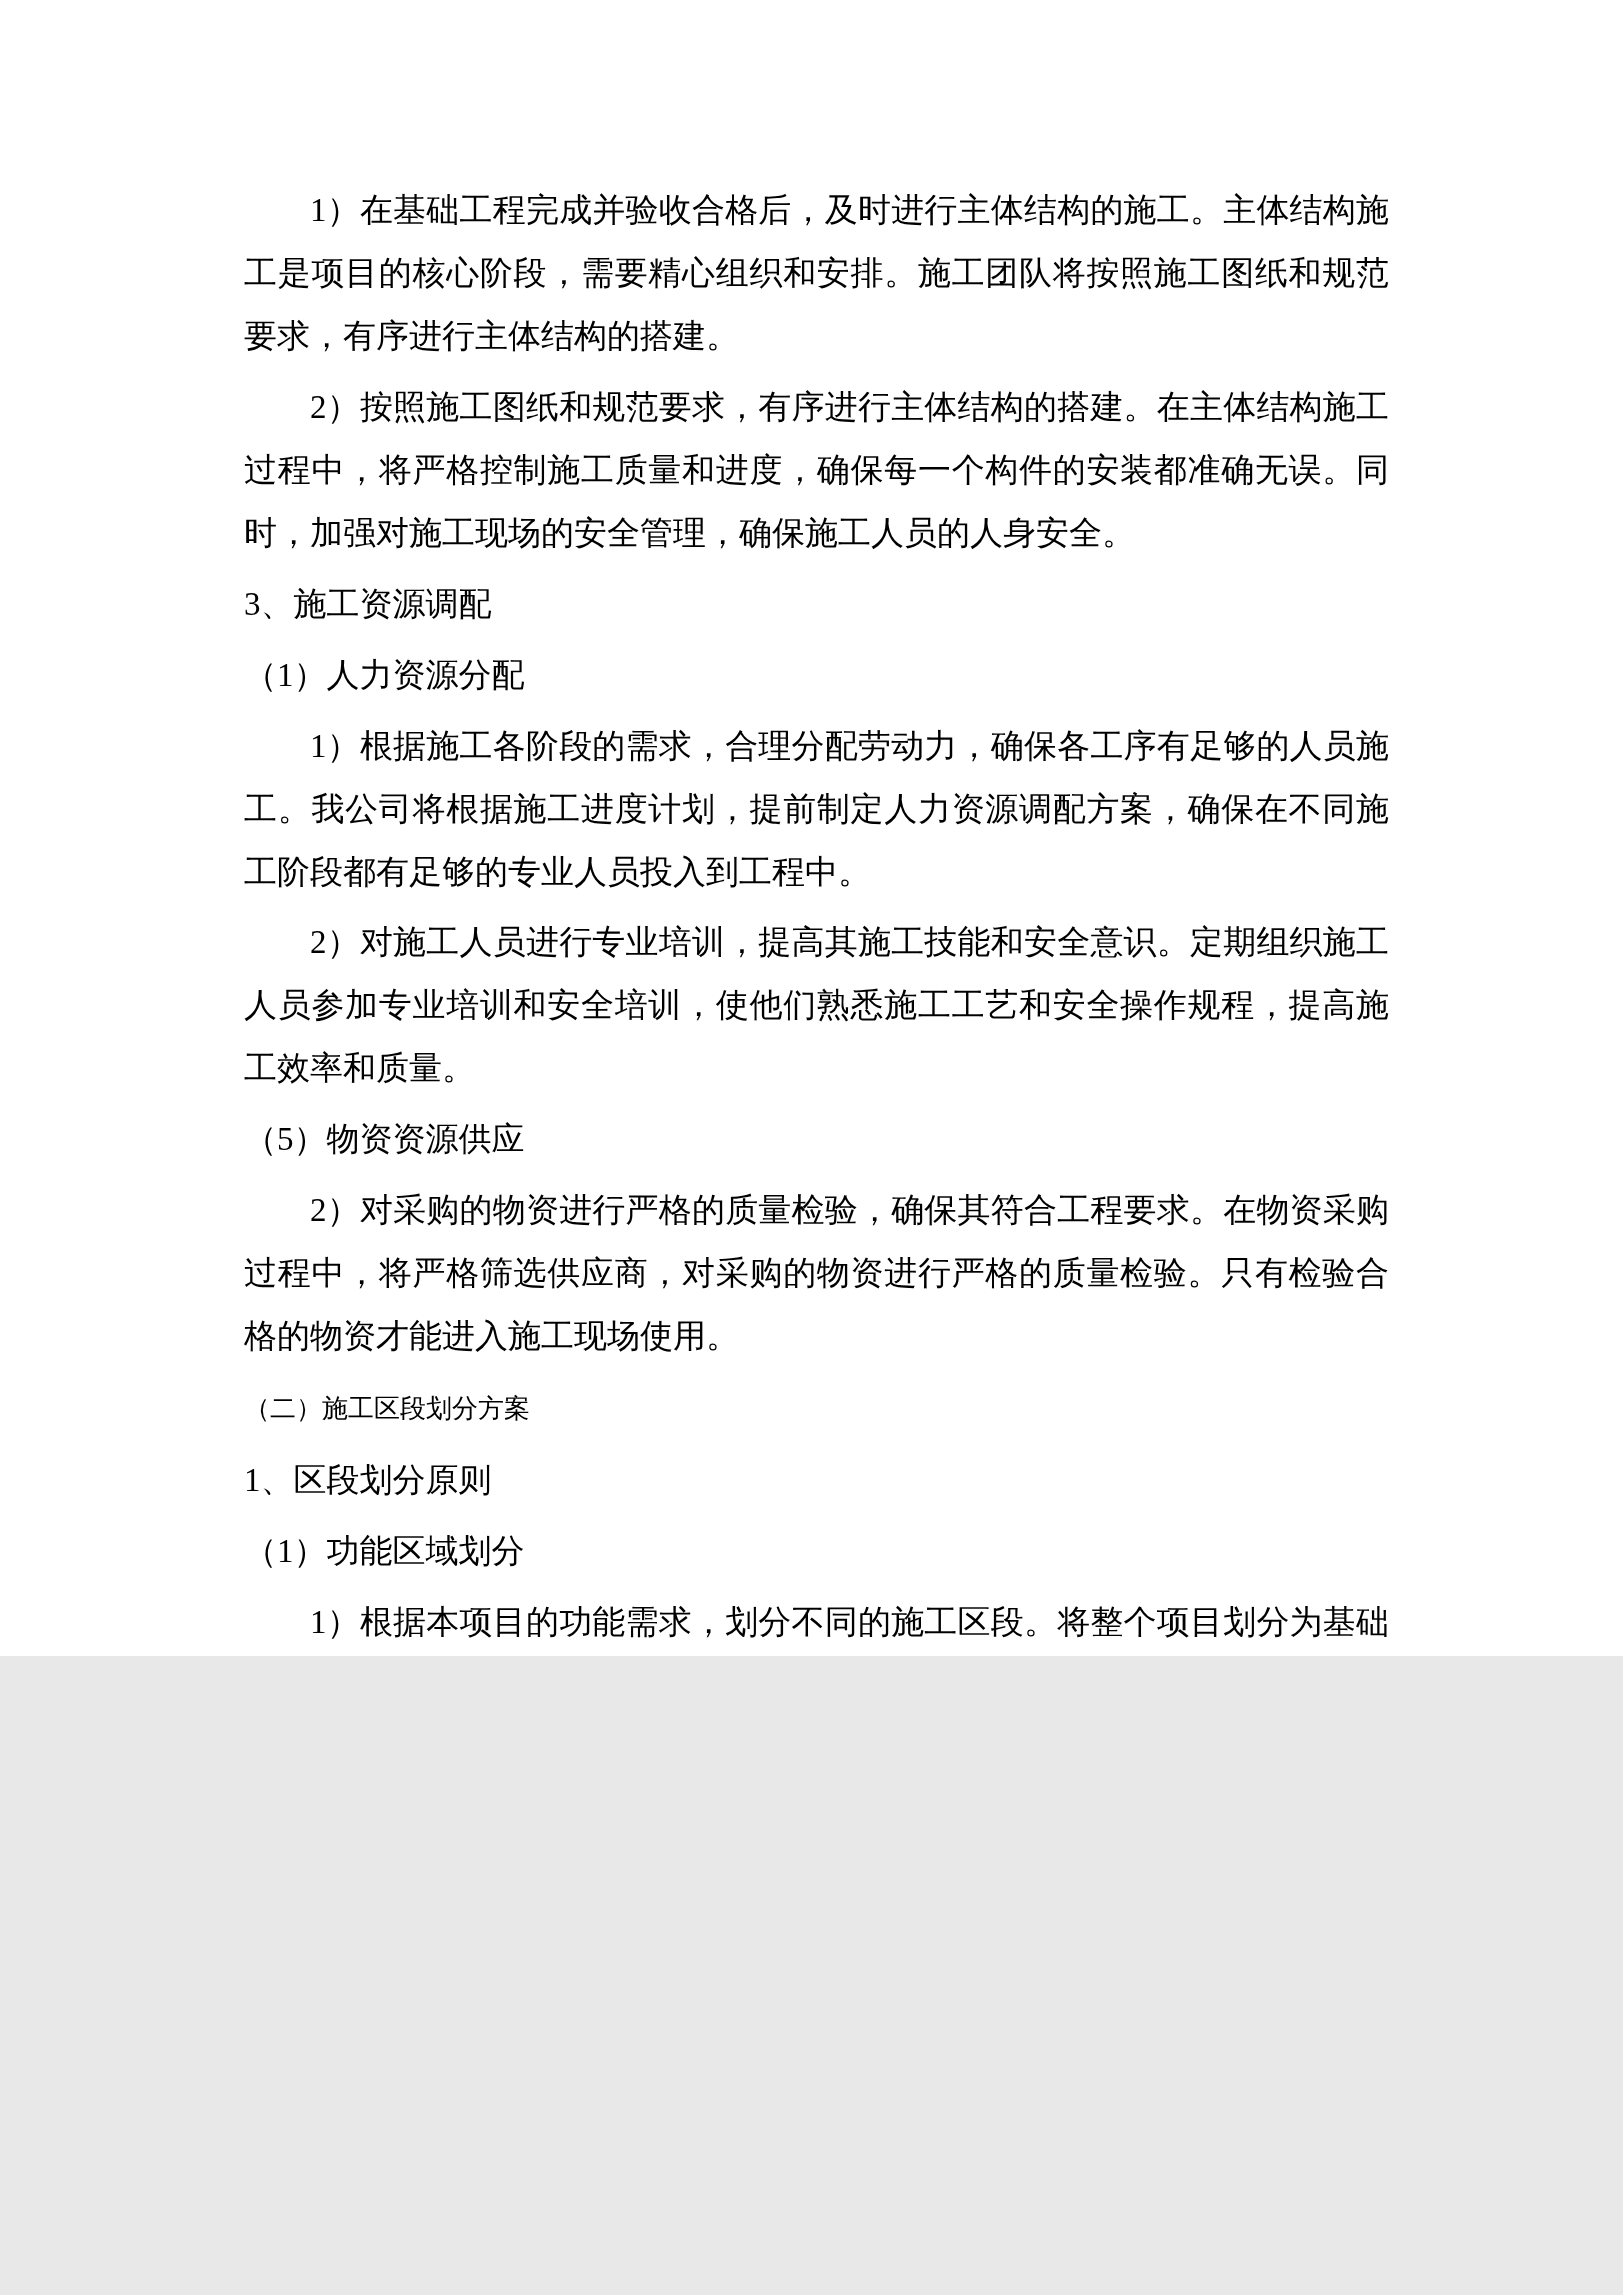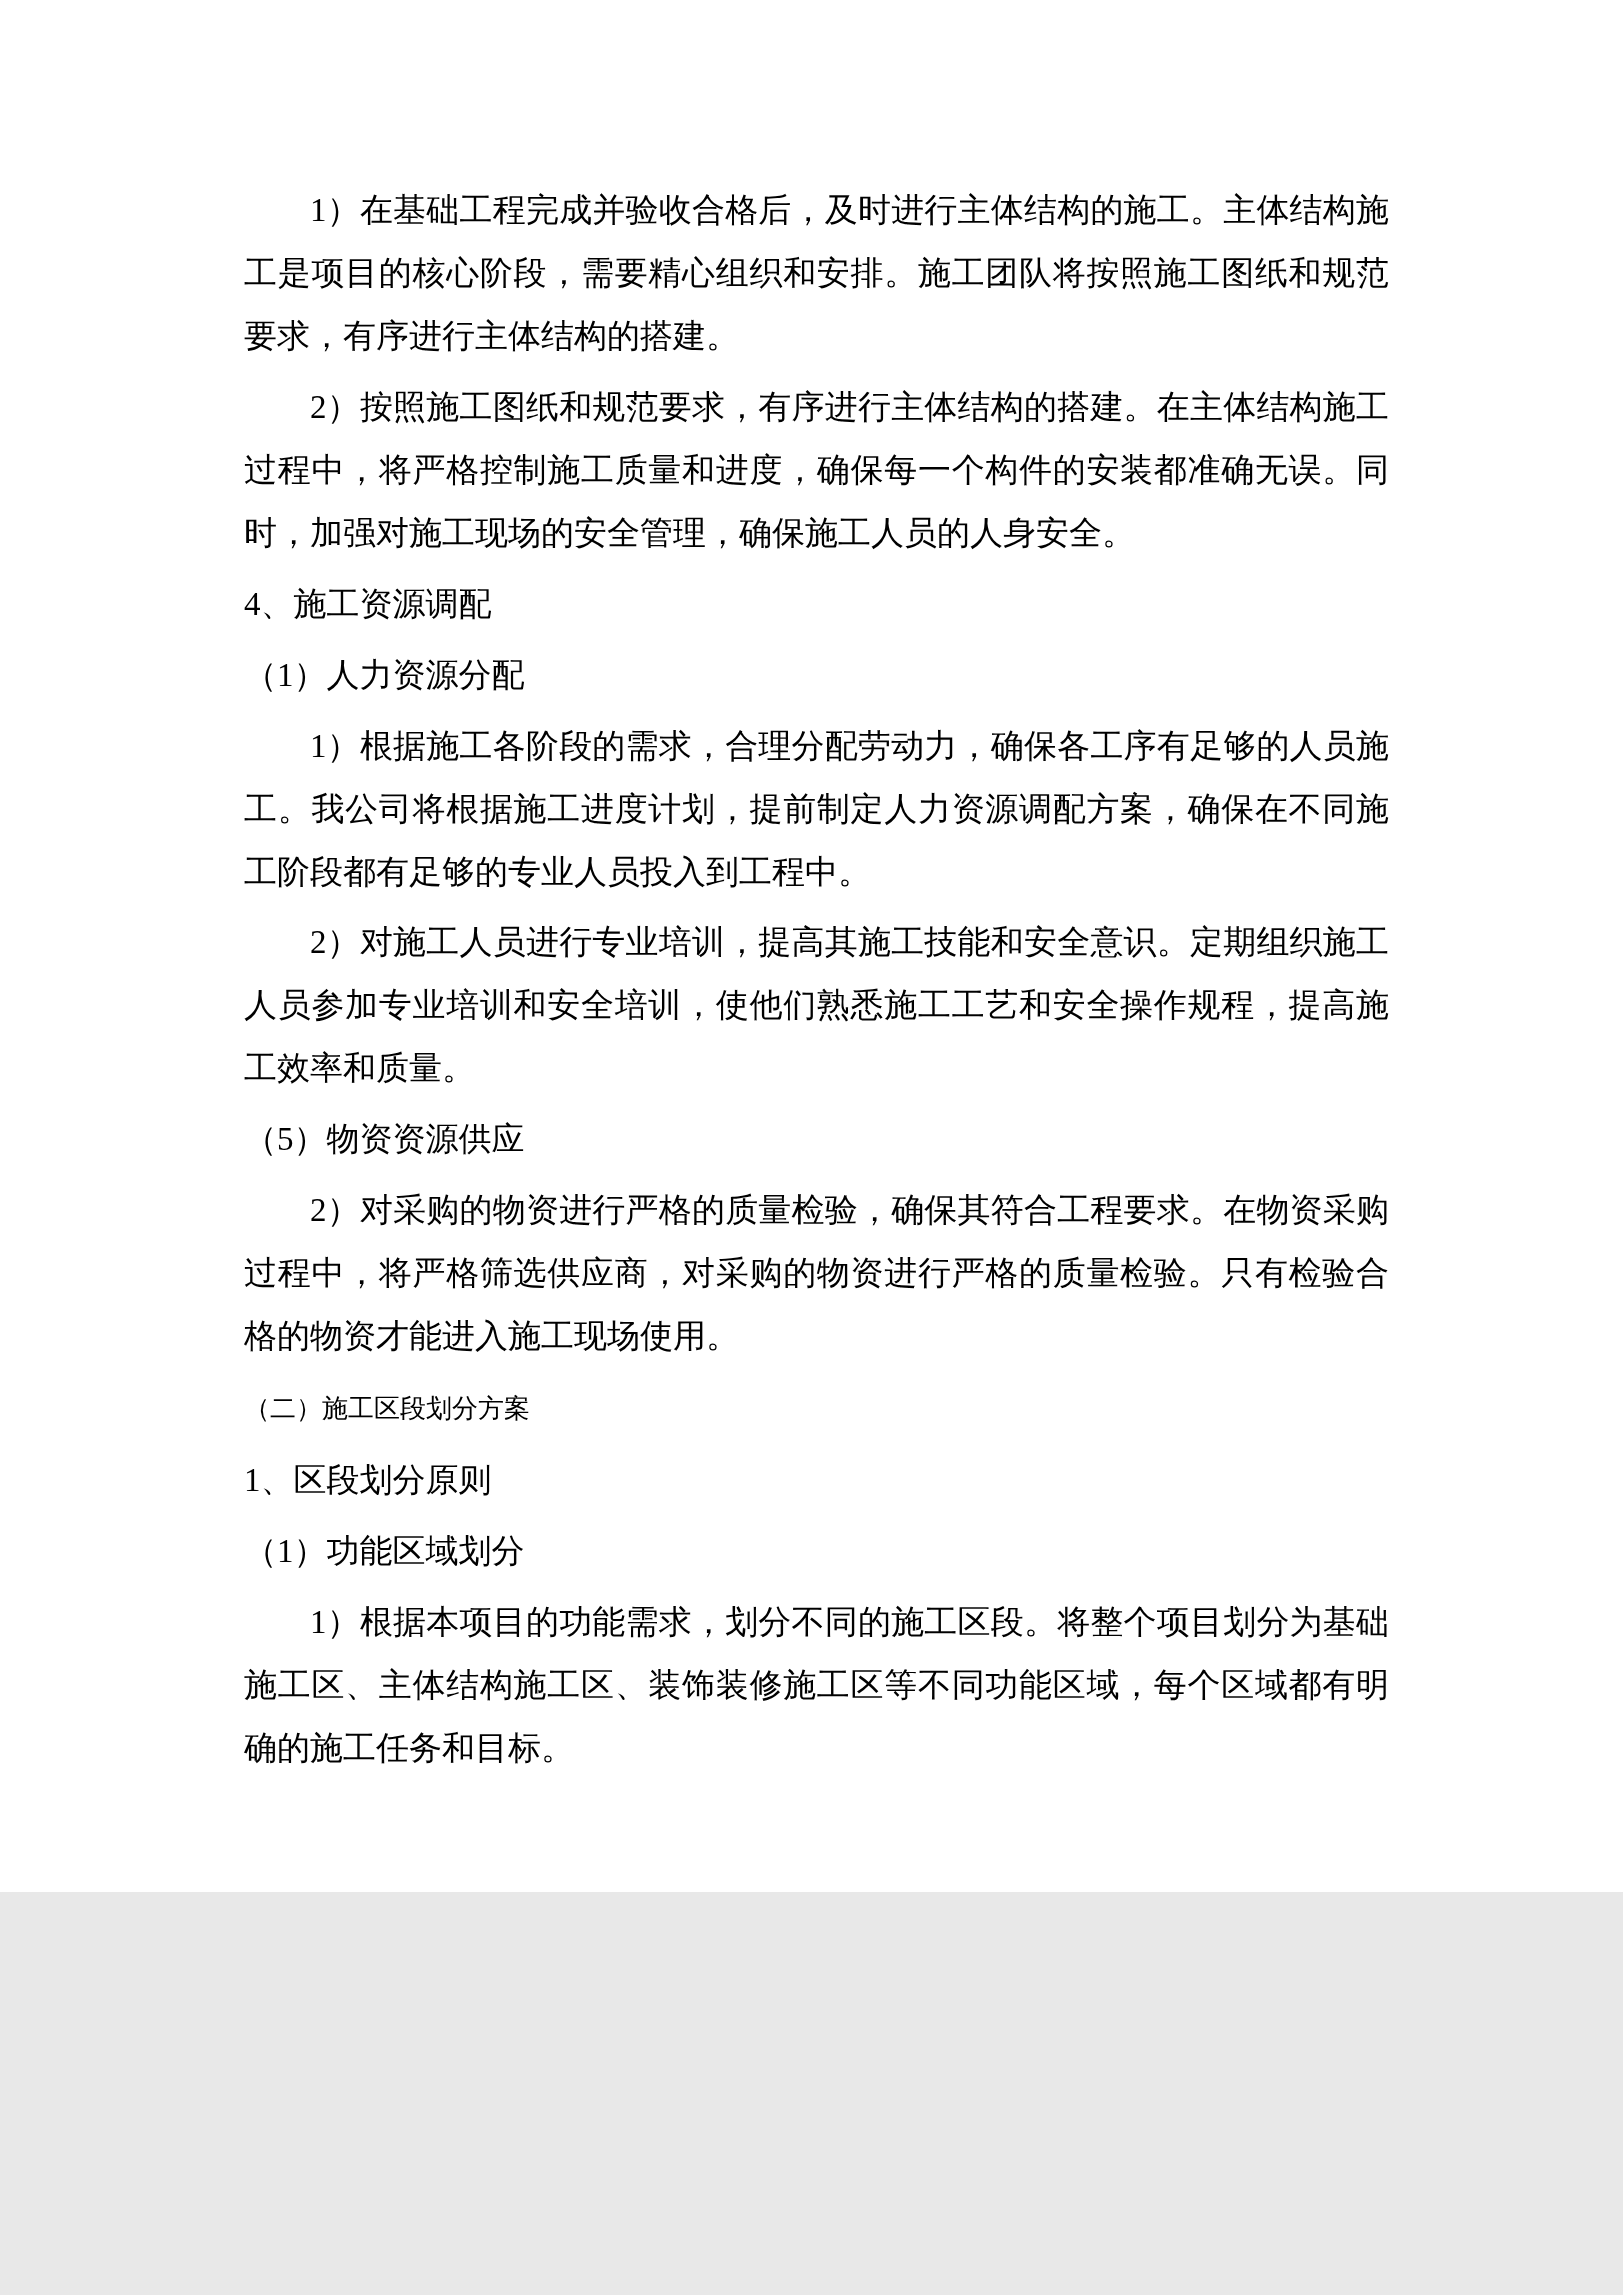--- a/index.html
+++ b/index.html
@@ -1,20 +1,20 @@
 <!DOCTYPE html>
 <html style="font-size:10.5px"><head>
 <meta charset="utf-8">
 <style>
   * { margin: 0; padding: 0; box-sizing: border-box; }
   html, body { background: #e8e8e8; }
   .page {
     position: relative;
     width: 1623px;
-    height: 1892px;
+    height: 1656px;
     margin: 0 auto;
     background: #ffffff;
     overflow: hidden;
     font-family: "Liberation Serif", "DejaVu Serif", serif;
     color: #000000;
   }
   .content {
     position: absolute;
     left: 244px;
     top: 179px;
@@ -47,21 +47,21 @@
 </head>
 <body>
 
 <div class="page">
   <div class="content">
 
     <p class="block para first">1）在基础工程完成并验收合格后，及时进行主体结构的施工。主体结构施工是项目的核心阶段，需要精心组织和安排。施工团队将按照施工图纸和规范要求，有序进行主体结构的搭建。</p>
 
     <p class="block para">2）按照施工图纸和规范要求，有序进行主体结构的搭建。在主体结构施工过程中，将严格控制施工质量和进度，确保每一个构件的安装都准确无误。同时，加强对施工现场的安全管理，确保施工人员的人身安全。</p>
 
-    <p class="block h3">4、施工资源调配</p>
+    <p class="block h3">3、施工资源调配</p>
 
     <p class="block h4">（1）人力资源分配</p>
 
     <p class="block para">1）根据施工各阶段的需求，合理分配劳动力，确保各工序有足够的人员施工。我公司将根据施工进度计划，提前制定人力资源调配方案，确保在不同施工阶段都有足够的专业人员投入到工程中。</p>
 
     <p class="block para">2）对施工人员进行专业培训，提高其施工技能和安全意识。定期组织施工人员参加专业培训和安全培训，使他们熟悉施工工艺和安全操作规程，提高施工效率和质量。</p>
 
     <p class="block h4">（5）物资资源供应</p>
 
 

